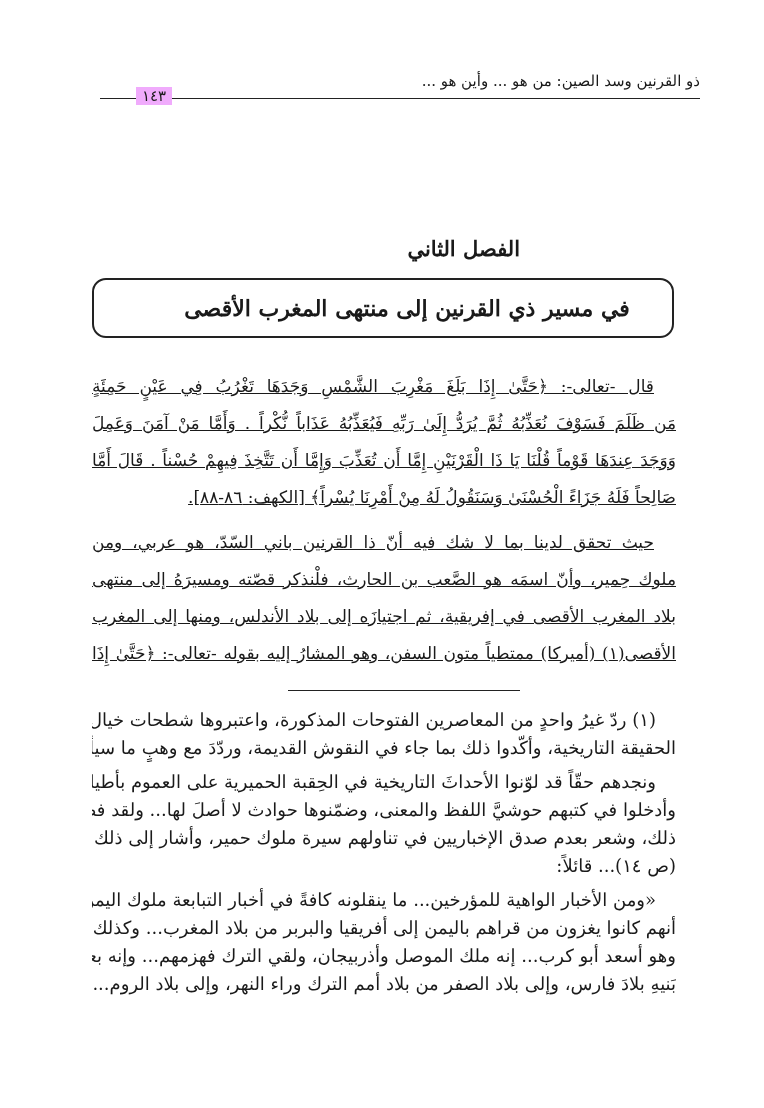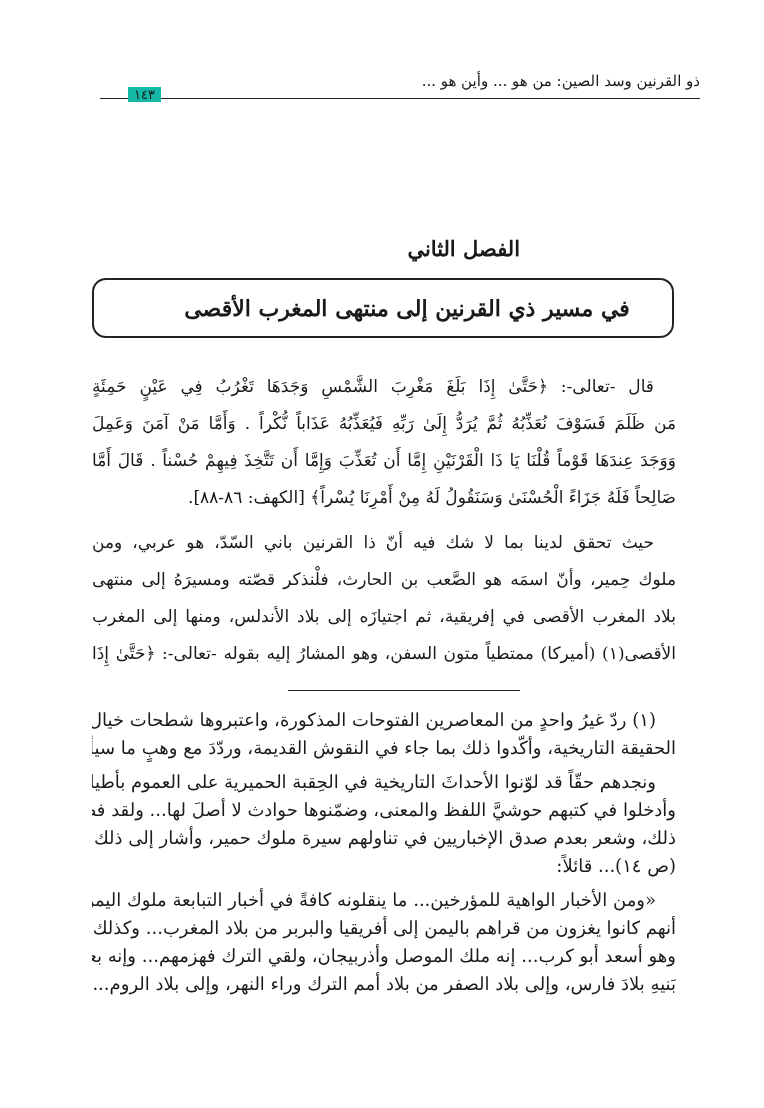--- a/index.html
+++ b/index.html
@@ -1,25 +1,25 @@
 <!DOCTYPE html>
 <html><head>
 <meta charset="utf-8">
 <style>
   html, body { margin: 0; padding: 0; background: #ffffff; }
   body { width: 764px; height: 1108px; position: relative; overflow: hidden; color: #1a1a1a; font-family: "DejaVu Serif", "Liberation Serif", serif; }
   .page { position: absolute; left: 0; top: 0; width: 612px; height: 1108px; direction: rtl; }
   .running-head { position: absolute; left: 100px; top: 64px; width: 600px; height: 40px; }
   .running-title { position: absolute; right: 0; top: 8px; font-size: 15px; white-space: nowrap; }
   .head-rule { position: absolute; left: 0; right: 0; top: 34px; border-top: 1px solid #222; }
-  .page-number { position: absolute; left: 28px; top: 23px; background: #14b8a6; padding: 0 6px; font-size: 13px; font-family: "DejaVu Sans", sans-serif; }
+  .page-number { position: absolute; left: 36px; top: 23px; background: #f0abfc; padding: 0 6px; font-size: 15px; font-family: "DejaVu Sans", sans-serif; }
   .chapter-label { position: absolute; right: 92px; top: 236px; font-size: 21px; font-weight: bold; white-space: nowrap; }
   .chapter-box { position: absolute; left: 92px; top: 278px; width: 582px; height: 60px; border: 2px solid #222; border-radius: 14px; box-sizing: border-box; display: flex; align-items: center; justify-content: center; padding-left: 48px; }
   .chapter-title { font-size: 22px; font-weight: bold; white-space: nowrap; }
-  .body { position: absolute; left: 92px; top: 368px; width: 584px; }
+  .body { position: absolute; left: 92px; top: 368px; width: 584px; text-decoration: underline; }
   .para { font-size: 17px; line-height: 37px; text-align: justify; text-align-last: right; margin: 0; }
   .line { display: block; white-space: nowrap; overflow: hidden; text-align: justify; text-align-last: justify; }
   .line.last { text-align-last: right; }
   .footnote-rule { position: absolute; right: 92px; top: 690px; width: 232px; border-top: 1px solid #222; }
   .footnotes { position: absolute; left: 92px; top: 706px; width: 584px; }
   .fn-block { font-size: 18px; line-height: 28px; margin: 0 0 6px 0; }
   .fn-line { display: block; white-space: nowrap; overflow: hidden; text-align: justify; text-align-last: justify; }
   .fn-line.last { text-align-last: right; }
   .fn-line.first { padding-right: 20px; }
 </style>

